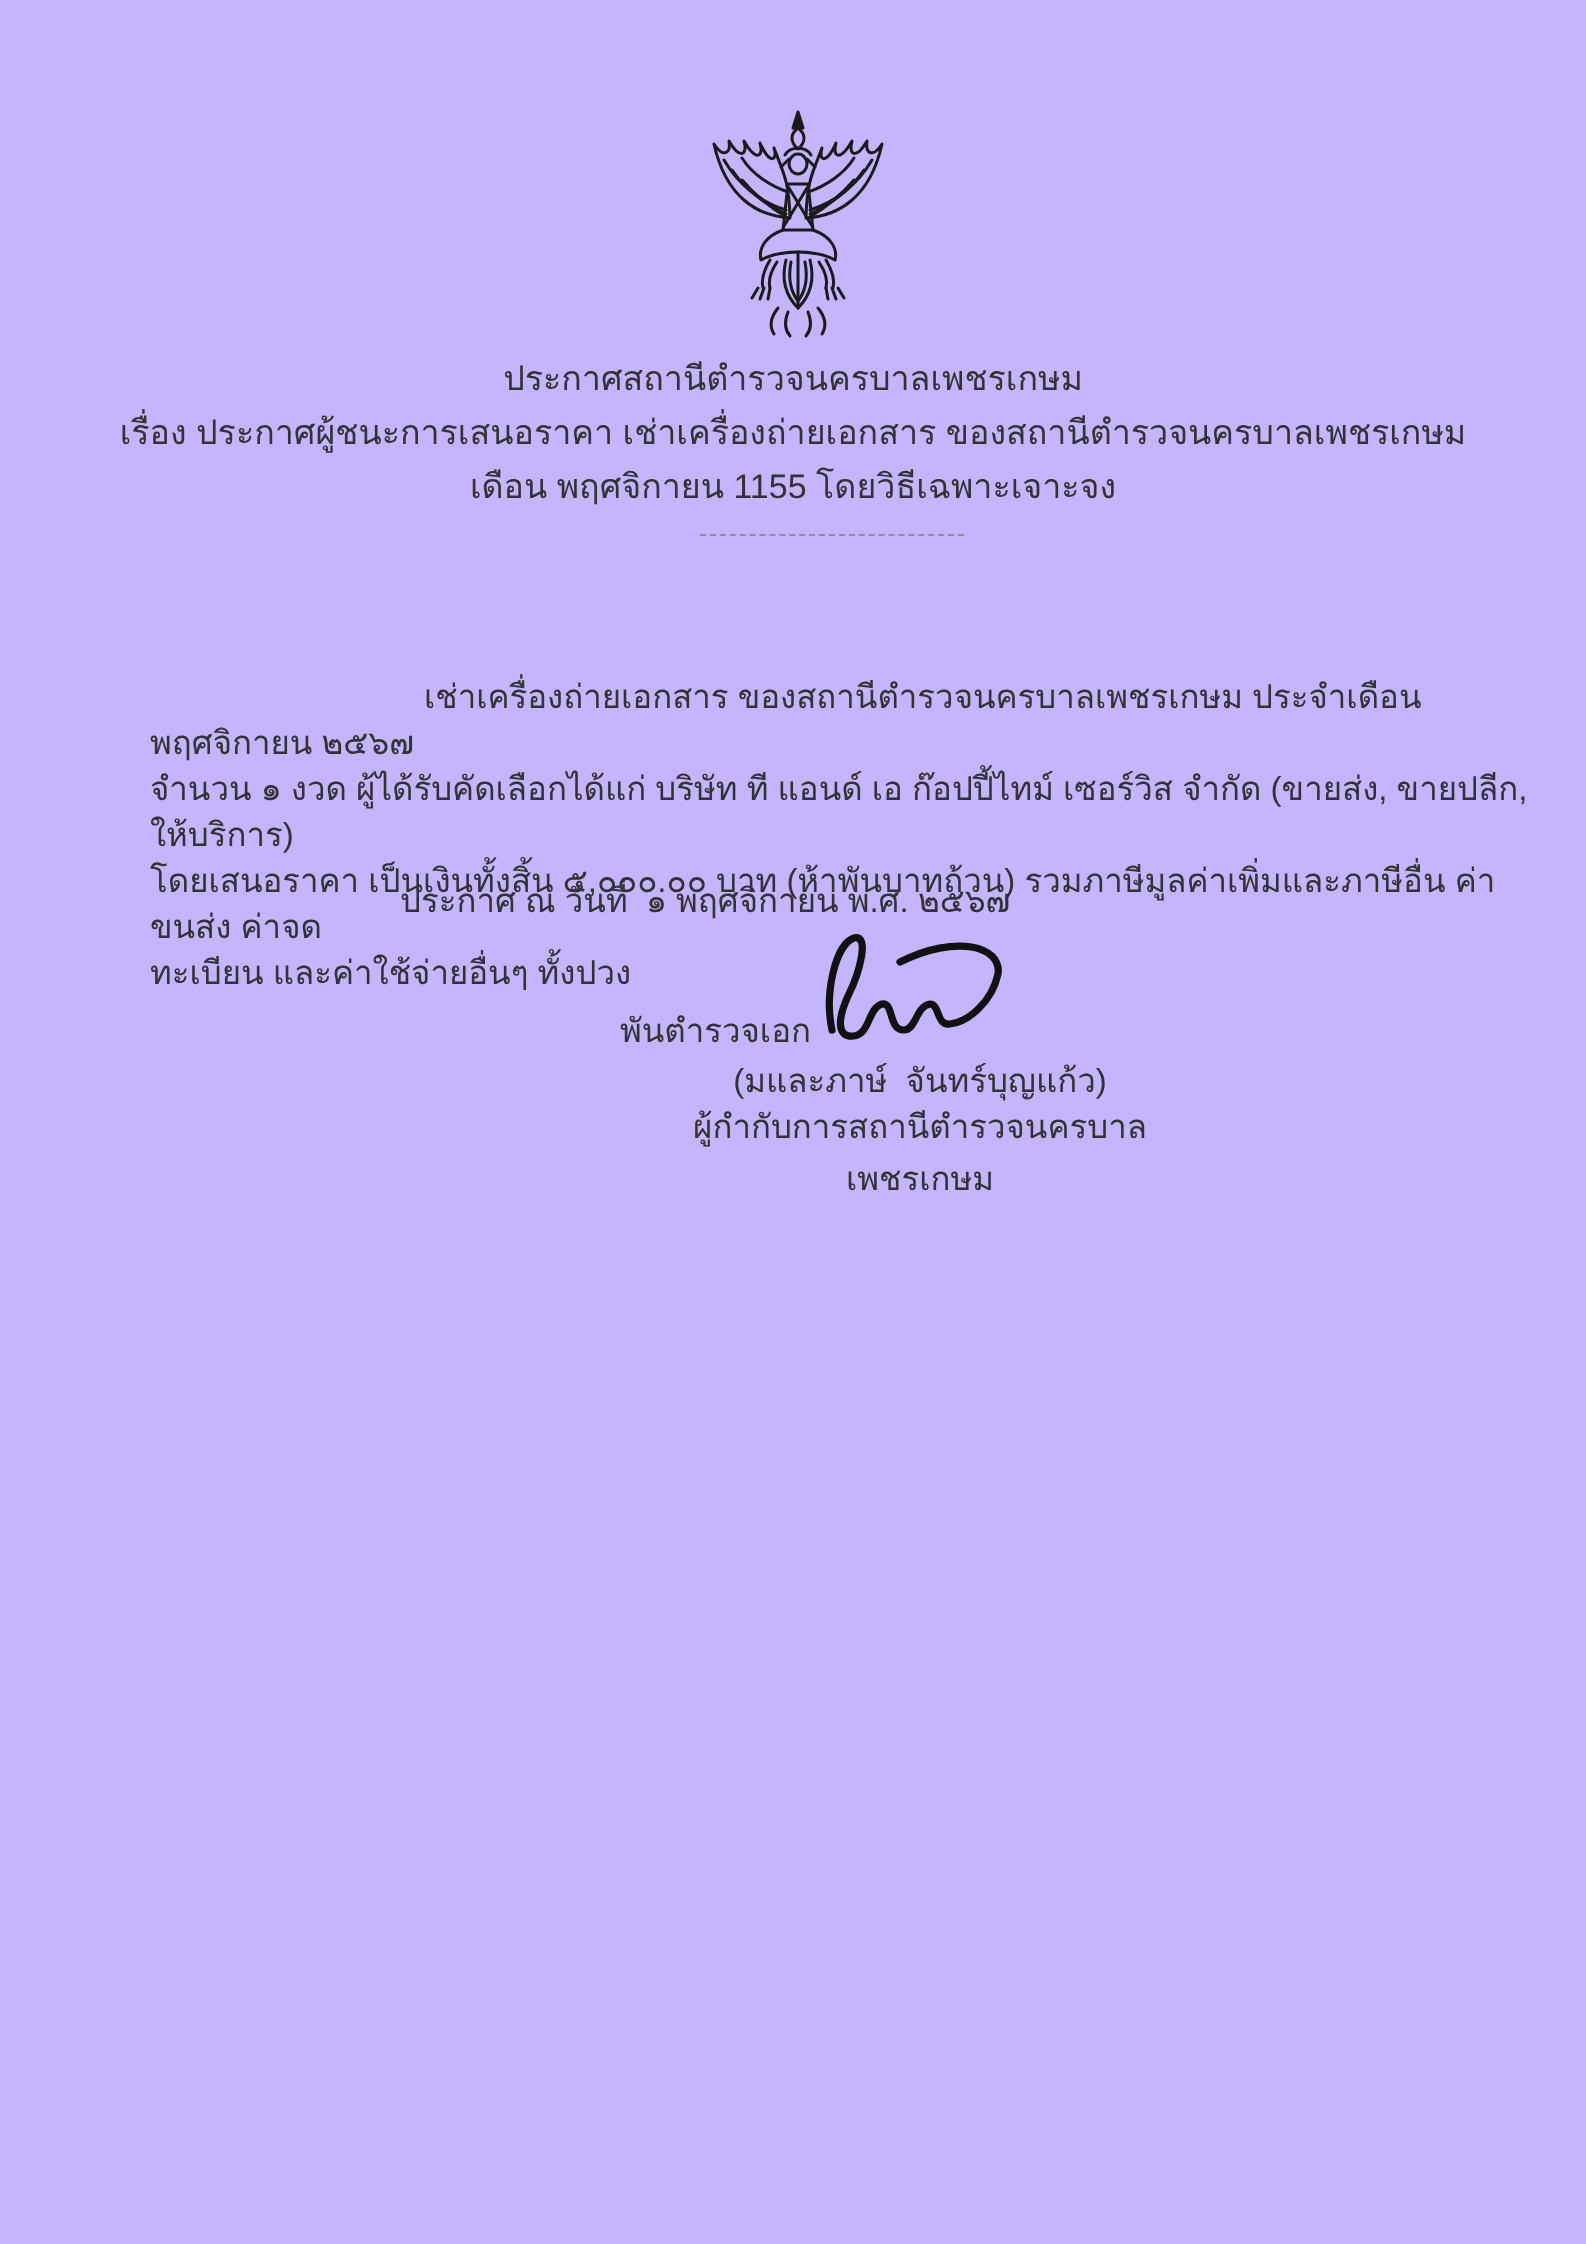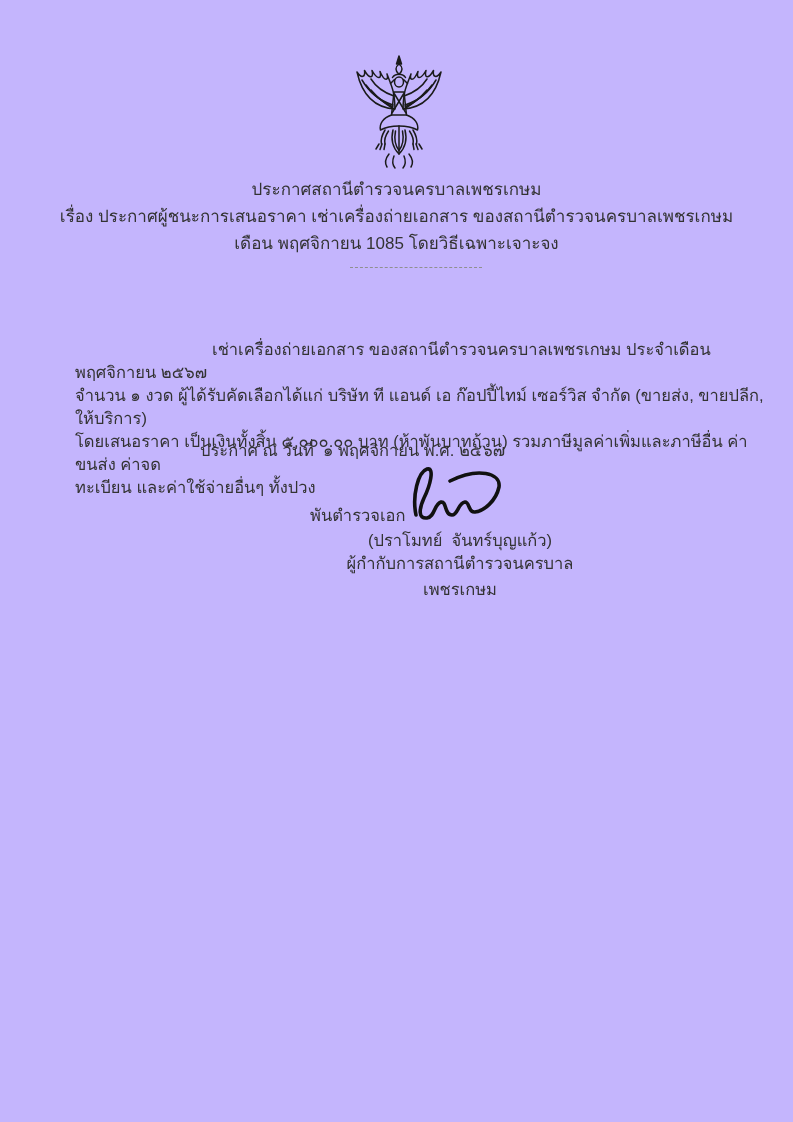--- a/index.html
+++ b/index.html
@@ -122,36 +122,36 @@
         <path d="M93,154 C90,170 93,184 100,193 M107,154 C110,170 107,184 100,193"></path>
         <path d="M80,200 C72,210 71,218 76,226 M120,200 C128,210 129,218 124,226"></path>
         <path d="M90,204 C86,214 87,222 92,228 M110,204 C114,214 113,222 108,228"></path>
       </g>
     </svg>
   </div>
 
   <div class="title-block">
     <div>ประกาศสถานีตำรวจนครบาลเพชรเกษม</div>
     <div>เรื่อง ประกาศผู้ชนะการเสนอราคา เช่าเครื่องถ่ายเอกสาร ของสถานีตำรวจนครบาลเพชรเกษม</div>
-    <div>เดือน พฤศจิกายน 1085 โดยวิธีเฉพาะเจาะจง</div>
+    <div>เดือน พฤศจิกายน 1155 โดยวิธีเฉพาะเจาะจง</div>
   </div>
 
   <div class="divider"></div>
 
   <p class="para para-2">เช่าเครื่องถ่ายเอกสาร ของสถานีตำรวจนครบาลเพชรเกษม ประจำเดือน พฤศจิกายน ๒๕๖๗
 จำนวน ๑ งวด ผู้ได้รับคัดเลือกได้แก่ บริษัท ที แอนด์ เอ ก๊อปปี้ไทม์ เซอร์วิส จำกัด (ขายส่ง, ขายปลีก, ให้บริการ)
 โดยเสนอราคา เป็นเงินทั้งสิ้น ๕,๐๐๐.๐๐ บาท (ห้าพันบาทถ้วน) รวมภาษีมูลค่าเพิ่มและภาษีอื่น ค่าขนส่ง ค่าจด
 ทะเบียน และค่าใช้จ่ายอื่นๆ ทั้งปวง</p>
 
   <div class="date-line">ประกาศ ณ วันที่  ๑ พฤศจิกายน พ.ศ. ๒๕๖๗</div>
 
   <div class="sig-block">
     <div class="sig-scribble">
       <svg viewBox="0 0 96 64" xmlns="http://www.w3.org/2000/svg">
         <path d="M10,55 C6,36 12,12 21,9 C29,7 24,26 18,38 C13,49 12,59 21,58 C29,57 28,44 35,42 C41,41 38,55 46,55 C52,55 52,43 59,42 C64,42 62,53 69,52 C78,51 90,41 93,27 C95,13 72,7 44,21" fill="none" stroke="#111111" stroke-width="3.6" stroke-linecap="round"></path>
       </svg>
     </div>
     <div class="sig-rank">พันตำรวจเอก</div>
-    <div class="sig-name">(ปราโมทย์  จันทร์บุญแก้ว)</div>
+    <div class="sig-name">(มและภาษ์  จันทร์บุญแก้ว)</div>
     <div class="sig-position">ผู้กำกับการสถานีตำรวจนครบาลเพชรเกษม</div>
   </div>
 
 </div>
 
 </body></html>

